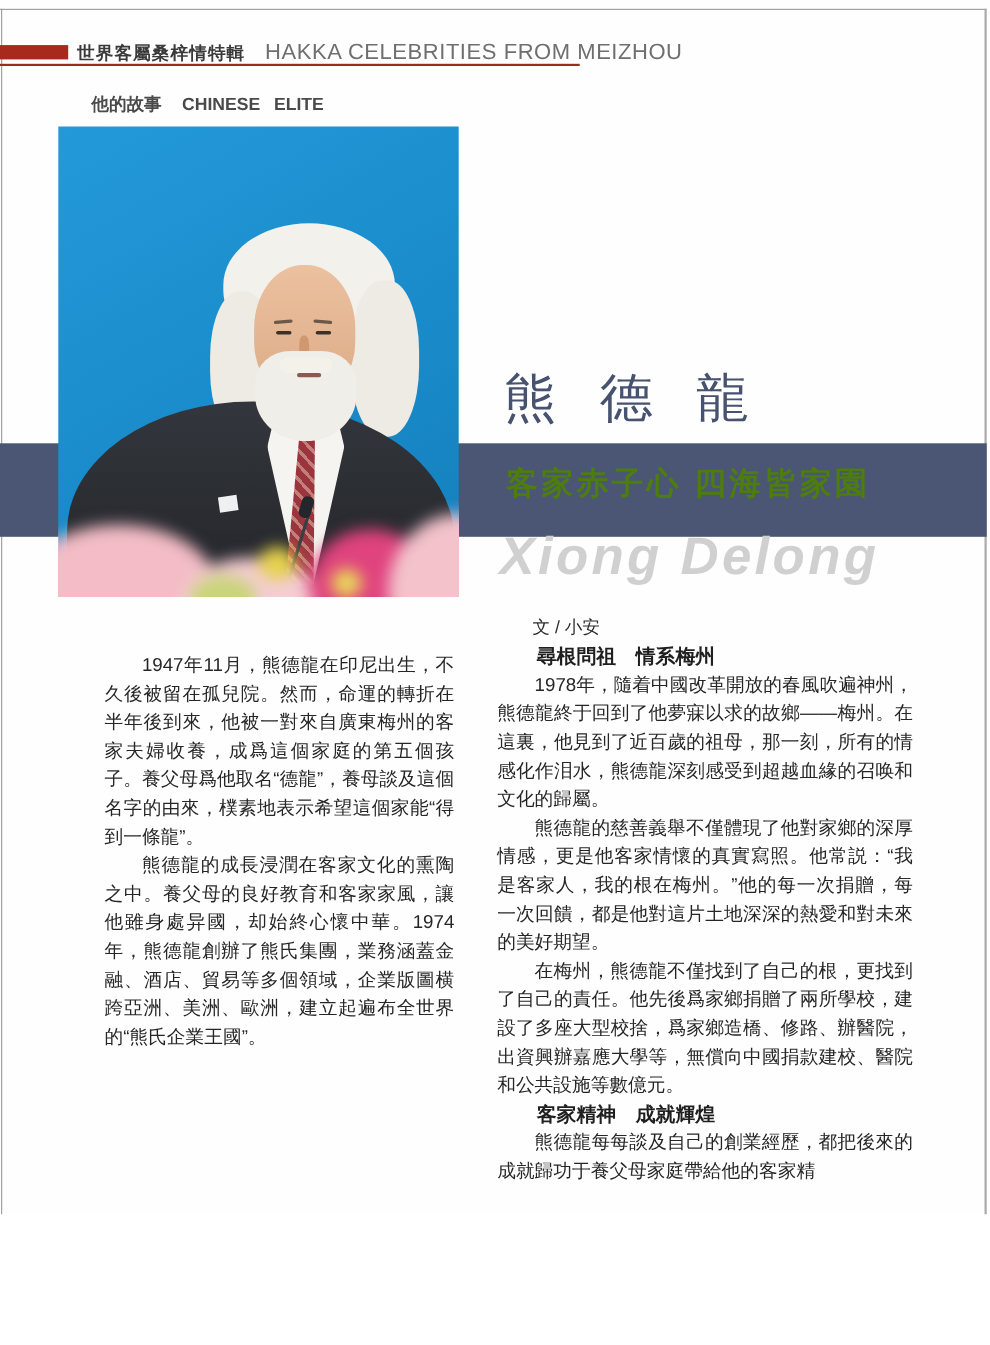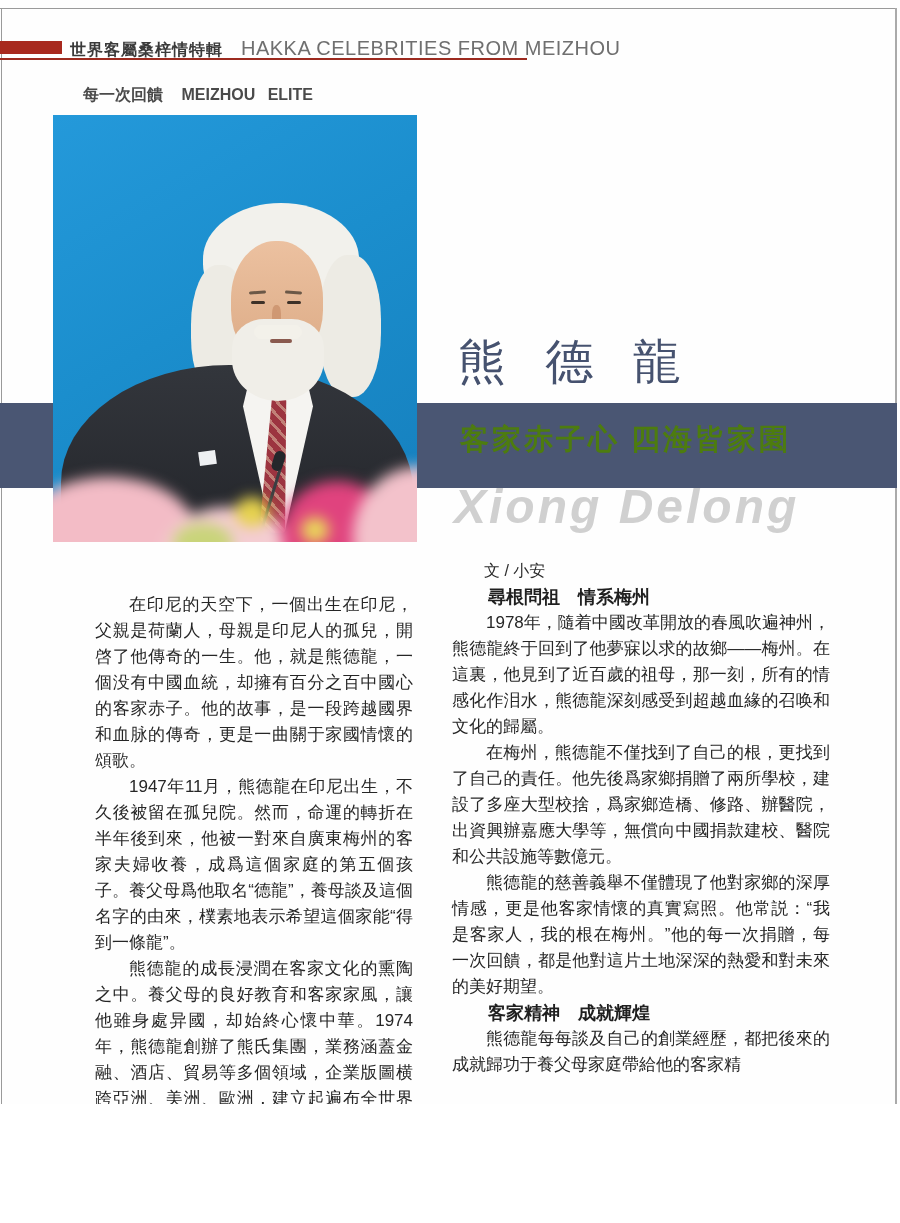--- a/index.html
+++ b/index.html
@@ -86,22 +86,22 @@
   <div class="edge edge-bottom"></div>
 
   <div class="abs hdr-block"></div>
   <div class="abs hdr-row">
     <span class="hdr-cn">世界客屬桑梓情特輯</span>
     <span class="hdr-en">HAKKA CELEBRITIES FROM MEIZHOU</span>
   </div>
   <div class="abs hdr-line"></div>
 
   <div class="abs section-label">
-    <span class="cn">每一次回饋</span>
-    <span class="en">MEIZHOU ELITE</span>
+    <span class="cn">他的故事</span>
+    <span class="en">CHINESE ELITE</span>
   </div>
 
   <div class="abs band"></div>
 
   <div class="abs photo">
     <div class="hair-top"></div>
     <div class="hair-left"></div>
     <div class="hair-right"></div>
     <div class="neck"></div>
     <div class="suit"></div>
@@ -128,30 +128,29 @@
       <div class="fl fl6"></div>
       <div class="fl fl7"></div>
     </div>
   </div>
 
   <div class="abs feature-title">熊 德 龍</div>
   <div class="abs feature-sub">客家赤子心  四海皆家園</div>
   <div class="abs watermark">Xiong Delong</div>
 
   <div class="abs col left-col">
-    <p>在印尼的天空下，一個出生在印尼，父親是荷蘭人，母親是印尼人的孤兒，開啓了他傳奇的一生。他，就是熊德龍，一個没有中國血統，却擁有百分之百中國心的客家赤子。他的故事，是一段跨越國界和血脉的傳奇，更是一曲關于家國情懷的頌歌。</p>
     <p>1947年11月，熊德龍在印尼出生，不久後被留在孤兒院。然而，命運的轉折在半年後到來，他被一對來自廣東梅州的客家夫婦收養，成爲這個家庭的第五個孩子。養父母爲他取名“德龍”，養母談及這個名字的由來，樸素地表示希望這個家能“得到一條龍”。</p>
     <p>熊德龍的成長浸潤在客家文化的熏陶之中。養父母的良好教育和客家家風，讓他雖身處异國，却始終心懷中華。1974年，熊德龍創辦了熊氏集團，業務涵蓋金融、酒店、貿易等多個領域，企業版圖横跨亞洲、美洲、歐洲，建立起遍布全世界的“熊氏企業王國”。</p>
   </div>
 
   <div class="abs col right-col">
     <p class="byline">文 / 小安</p>
     <p class="subhead">尋根問祖　情系梅州</p>
     <p>1978年，隨着中國改革開放的春風吹遍神州，熊德龍終于回到了他夢寐以求的故鄉——梅州。在這裏，他見到了近百歲的祖母，那一刻，所有的情感化作泪水，熊德龍深刻感受到超越血緣的召唤和文化的歸屬。</p>
+    <p>熊德龍的慈善義舉不僅體現了他對家鄉的深厚情感，更是他客家情懷的真實寫照。他常説：“我是客家人，我的根在梅州。”他的每一次捐贈，每一次回饋，都是他對這片土地深深的熱愛和對未來的美好期望。</p>
     <p>在梅州，熊德龍不僅找到了自己的根，更找到了自己的責任。他先後爲家鄉捐贈了兩所學校，建設了多座大型校捨，爲家鄉造橋、修路、辦醫院，出資興辦嘉應大學等，無償向中國捐款建校、醫院和公共設施等數億元。</p>
-    <p>熊德龍的慈善義舉不僅體現了他對家鄉的深厚情感，更是他客家情懷的真實寫照。他常説：“我是客家人，我的根在梅州。”他的每一次捐贈，每一次回饋，都是他對這片土地深深的熱愛和對未來的美好期望。</p>
     <p class="subhead">客家精神　成就輝煌</p>
     <p>熊德龍每每談及自己的創業經歷，都把後來的成就歸功于養父母家庭帶給他的客家精</p>
   </div>
 
   <div class="abs page-number">18</div>
 
 </div>
 
 </body></html>

